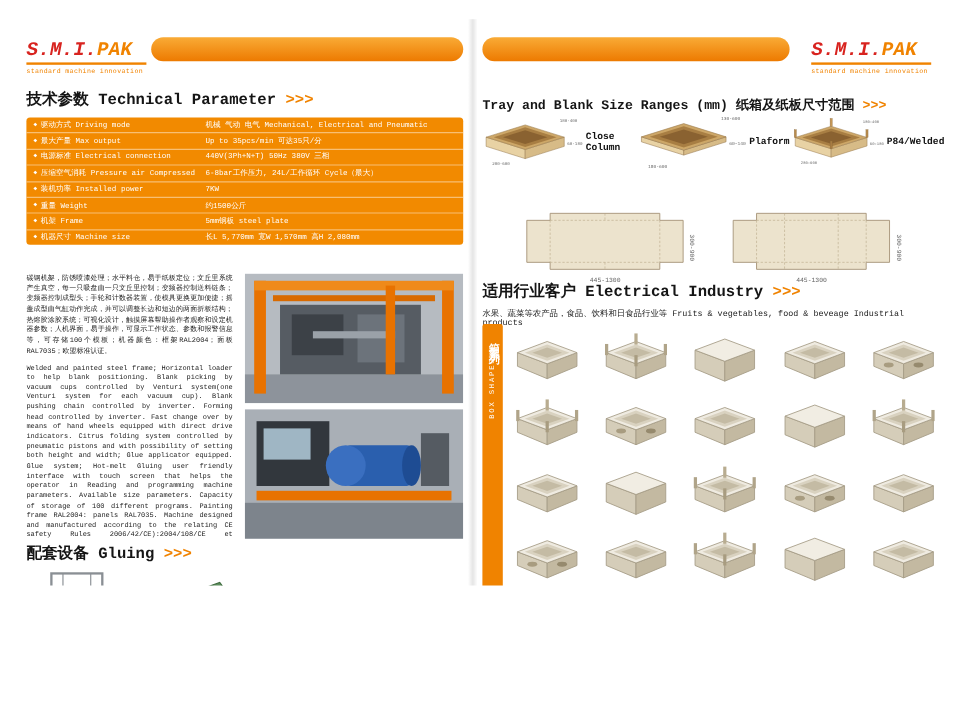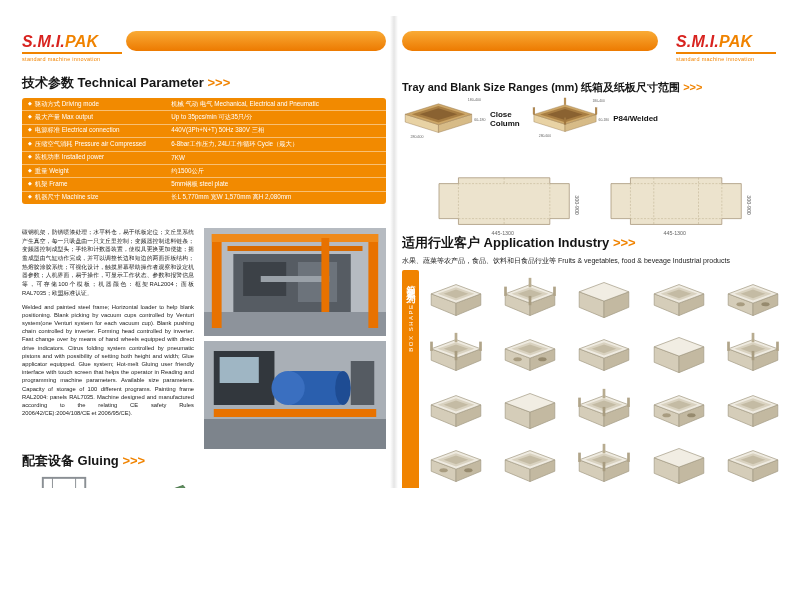--- a/index.html
+++ b/index.html
@@ -1,17 +1,17 @@
 <!DOCTYPE html>
 <html><head>
 <meta charset="utf-8">
 <style>
   html,body{margin:0;padding:0;}
   body{width:800px;height:600px;background:#ffffff;}
-  .sheet{position:relative;width:800px;height:488px;background:#ffffff;font-family:Liberation Sans, sans-serif;overflow:hidden;border-radius:22px;}
+  .sheet{position:relative;width:800px;height:488px;background:#ffffff;font-family:Liberation Mono, monospace;overflow:hidden;border-radius:22px;}
   .fold{position:absolute;left:390px;top:16px;width:8px;height:566px;background:linear-gradient(to right,rgba(0,0,0,0),rgba(0,0,0,0.10),rgba(0,0,0,0));}
   
   .logo{position:absolute;width:100px;}
   .logo .nm{font-size:16px;font-weight:bold;font-style:italic;letter-spacing:0.2px;line-height:1;}
   .logo .p1{color:#d8231f;}
   .logo .p2{color:#f08300;}
   .logo .rule{height:2px;background:#f08300;margin-top:2px;}
   .logo .tg{font-size:5.5px;color:#f08300;letter-spacing:0.3px;margin-top:1.5px;white-space:nowrap;}
   .logo.right{text-align:left;}
   
@@ -237,20 +237,33 @@
           <polygon points="18,24 59,11.2 100,24 59,36.8" fill="#a87e43"></polygon>
           <polygon points="30,24 59,15 88,24 59,33" fill="#8a6231"></polygon>
           <text x="104" y="4" font-size="5.5" fill="#666">180-400</text>
           <text x="16" y="61" font-size="5.5" fill="#666">280-600</text>
           <text x="114" y="34" font-size="5.5" fill="#666">60-180</text>
         </svg>
         <div class="tray-name">Close Column</div>
       </div>
       <div class="tray-block">
         <svg viewBox="0 -6 138 70" class="tray-svg">
+          <polygon points="8,24 8,30 59,46 59,40" fill="#e8d2a4" stroke="#9a7b4f" stroke-width="0.7"></polygon>
+          <polygon points="110,24 110,30 59,46 59,40" fill="#d7bb87" stroke="#9a7b4f" stroke-width="0.7"></polygon>
+          <polygon points="8,24 59,8 110,24 59,40" fill="#cda768" stroke="#9a7b4f" stroke-width="0.7"></polygon>
+          <polygon points="18,24 59,11.2 100,24 59,36.8" fill="#a87e43"></polygon>
+          <polygon points="30,24 59,15 88,24 59,33" fill="#8a6231"></polygon>
+          <text x="104" y="4" font-size="5.5" fill="#666">130-600</text>
+          <text x="16" y="61" font-size="5.5" fill="#666">180-600</text>
+          <text x="114" y="34" font-size="5.5" fill="#666">60-140</text>
+        </svg>
+        <div class="tray-name">Plaform</div>
+      </div>
+      <div class="tray-block">
+        <svg viewBox="0 -6 138 70" class="tray-svg">
           <polygon points="8,24 8,36 59,52 59,40" fill="#e8d2a4" stroke="#9a7b4f" stroke-width="0.7"></polygon>
           <polygon points="110,24 110,36 59,52 59,40" fill="#d7bb87" stroke="#9a7b4f" stroke-width="0.7"></polygon>
           <polygon points="8,24 59,8 110,24 59,40" fill="#cda768" stroke="#9a7b4f" stroke-width="0.7"></polygon>
           <polygon points="18,24 59,11.2 100,24 59,36.8" fill="#a87e43"></polygon>
           <polygon points="30,24 59,15 88,24 59,33" fill="#8a6231"></polygon>
           <rect x="6.6" y="13" width="3" height="11" fill="#b98c4e" stroke="#8a6a3c" stroke-width="0.5"></rect>
           <rect x="108.4" y="13" width="3" height="11" fill="#b98c4e" stroke="#8a6a3c" stroke-width="0.5"></rect>
           <rect x="57.5" y="29" width="3" height="11" fill="#a87c42" stroke="#8a6a3c" stroke-width="0.5"></rect>
           <rect x="57.5" y="-3" width="3" height="11" fill="#c59756" stroke="#8a6a3c" stroke-width="0.5"></rect>
           <text x="104" y="4" font-size="5.5" fill="#666">180-400</text>
@@ -279,21 +292,21 @@
         <line x1="28" y1="14" x2="28" y2="50" stroke="#b9a988" stroke-width="0.5" stroke-dasharray="2,1.5" fill="none"></line>
         <line x1="122" y1="14" x2="122" y2="50" stroke="#b9a988" stroke-width="0.5" stroke-dasharray="2,1.5" fill="none"></line>
         <line x1="52" y1="8" x2="52" y2="56" stroke="#b9a988" stroke-width="0.5" stroke-dasharray="2,1.5" fill="none"></line>
         <line x1="98" y1="8" x2="98" y2="56" stroke="#b9a988" stroke-width="0.5" stroke-dasharray="2,1.5" fill="none"></line>
         <text x="62" y="67" font-size="5.5" fill="#666">445-1300</text>
         <text x="148" y="26" font-size="5.5" fill="#666" transform="rotate(90 148 26)">300-900</text>
       </svg>
     </div>
 
   <div class="sec-title t13" style="left:402px;top:234px;">
-    <span>适用行业客户 Application Industry</span>
+    <span>适用行业客户 Electrical Industry</span>
     <span class="arrows">&gt;&gt;&gt;</span>
   </div>
   <div class="industry-desc">水果、蔬菜等农产品，食品、饮料和日食品行业等  Fruits &amp; vegetables, food &amp; beveage Industrial products</div>
 
   <div class="box-block">
     <div class="vbar">
       <span class="vzh">箱型系列</span>
       <span class="ven">BOX SHAPES</span>
     </div>
     <div class="box-grid" id="box-grid">

